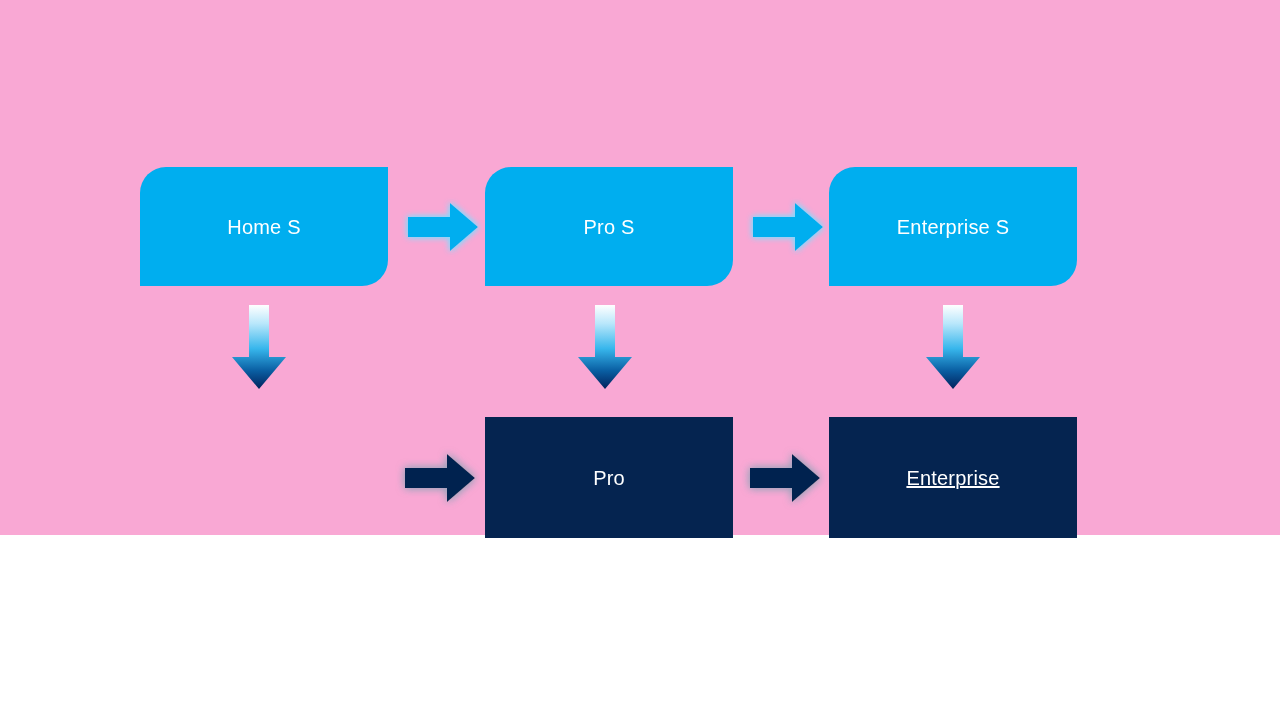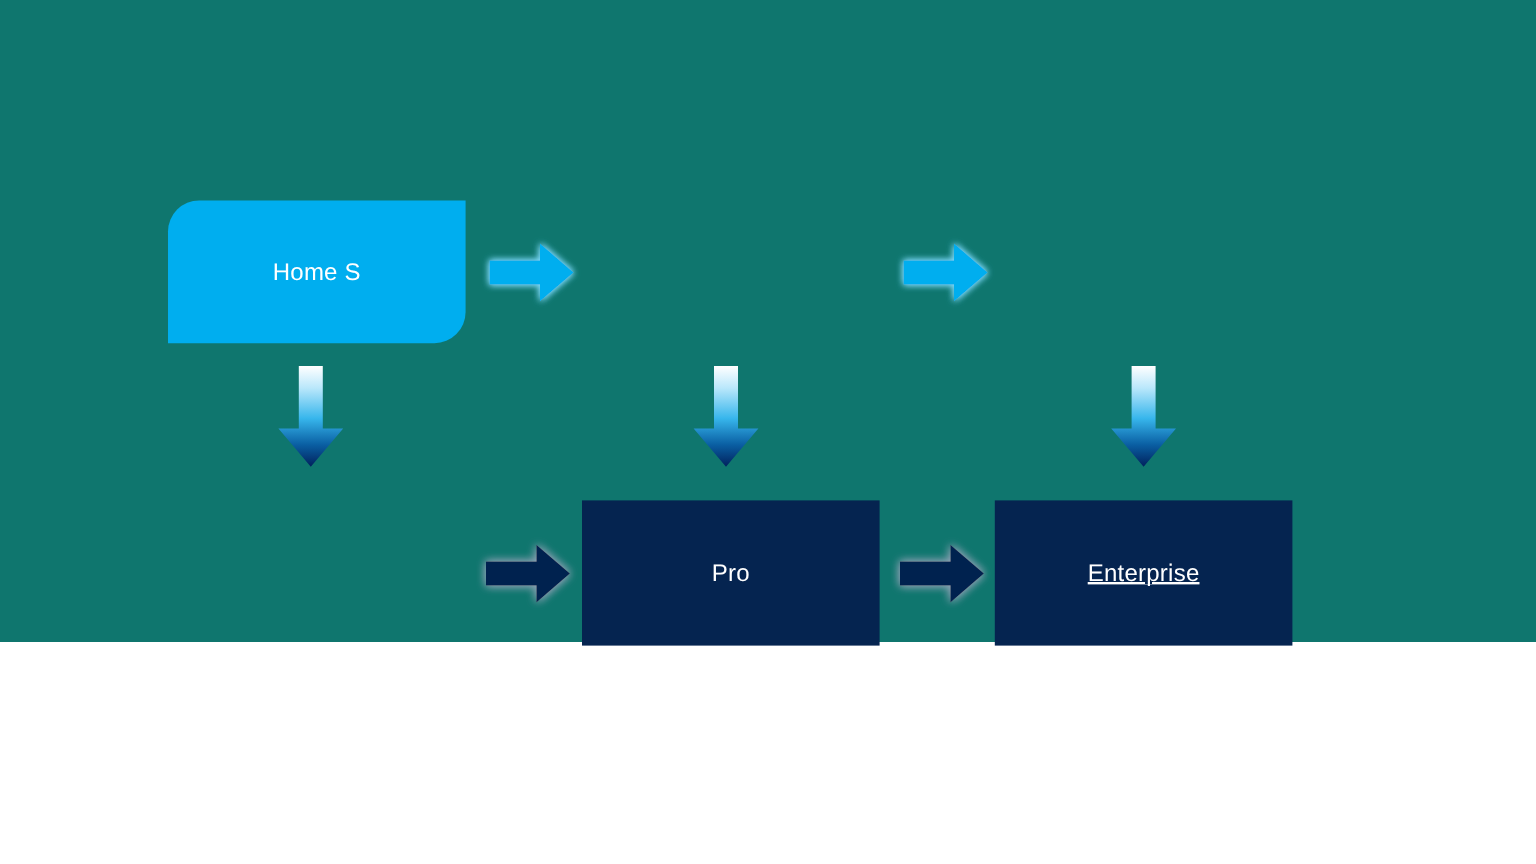--- a/index.html
+++ b/index.html
@@ -11,21 +11,21 @@
     width: 1280px;
     height: 720px;
     font-family: "Liberation Sans", sans-serif;
     overflow: hidden;
   }
 
   #canvas {
     position: relative;
     width: 1280px;
     height: 535px;
-    background: #0f766e;
+    background: #f9a8d4;
   }
 
   
   .box {
     position: absolute;
     display: flex;
     align-items: center;
     justify-content: center;
     box-sizing: border-box;
     color: #ffffff;
@@ -79,21 +79,27 @@
 </style>
 </head>
 <body>
 
 <div id="canvas">
 
   <div class="box box-top" style="left:140px; top:167px; width:248px; height:119px;">
     <span class="box-label">Home S</span>
   </div>
 
-
+  <div class="box box-top" style="left:485px; top:167px; width:248px; height:119px;">
+    <span class="box-label">Pro S</span>
+  </div>
+
+  <div class="box box-top" style="left:829px; top:167px; width:248px; height:119px;">
+    <span class="box-label">Enterprise S</span>
+  </div>
 
   <div class="h-arrow" style="left:406px; top:199px;">
     <svg viewBox="0 0 74 56" xmlns="http://www.w3.org/2000/svg">
       <defs>
         <filter id="glowBlue1" x="-40%" y="-40%" width="180%" height="180%">
           <feGaussianBlur stdDeviation="3.2" result="b"></feGaussianBlur>
           <feFlood flood-color="#7fdcff" flood-opacity="0.95" result="c"></feFlood>
           <feComposite in="c" in2="b" operator="in" result="g"></feComposite>
           <feMerge>
             <feMergeNode in="g"></feMergeNode>

